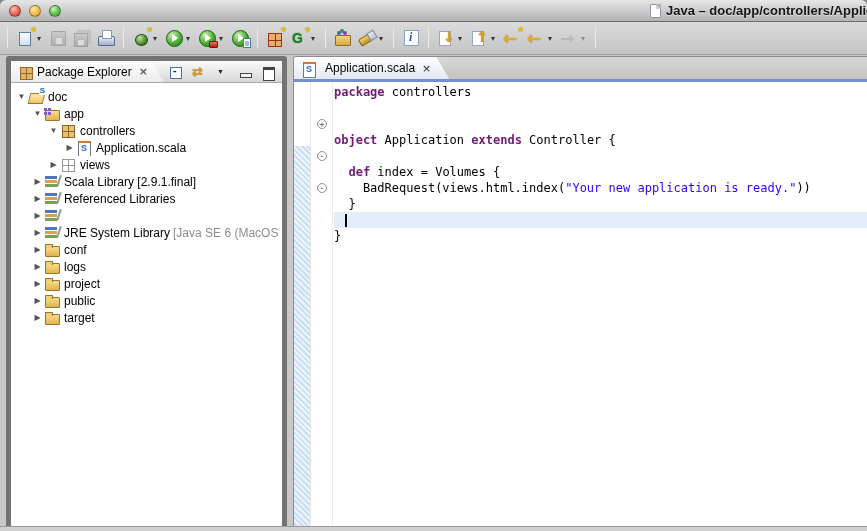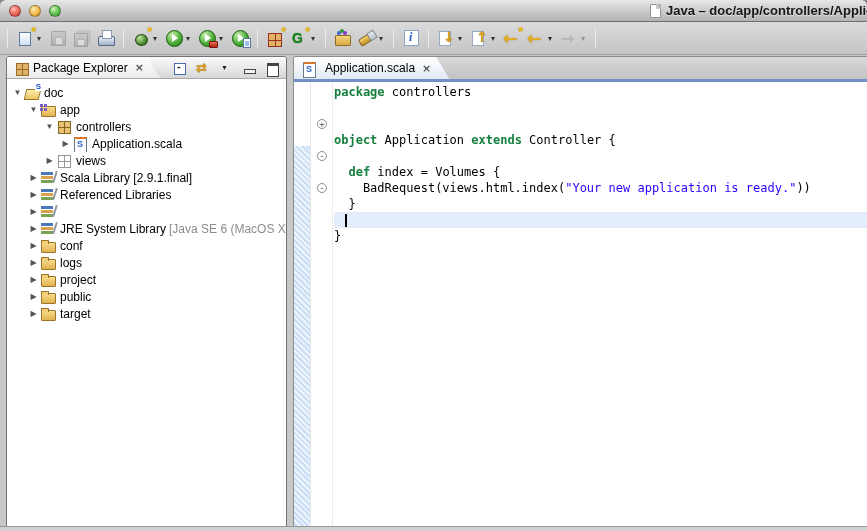--- a/index.html
+++ b/index.html
@@ -98,21 +98,21 @@
   .ic-edit-arrow::before, .ic-arrow-left::before { content:"\2190"; position:absolute; left:0; top:-1px;
     font:bold 17px "DejaVu Sans",sans-serif; color:#e3ab1e; text-shadow:0 0 1px #8a6400; }
   .ic-arrow-right::before { content:"\2192"; position:absolute; left:0; top:-1px;
     font:bold 17px "DejaVu Sans",sans-serif; color:#9a9a9a; }
 
   
   .main { position:absolute; left:0; top:55px; right:0; bottom:0; background:#c8c8c8; }
 
   
   .pkg-panel { position:absolute; left:6px; top:1px; width:281px; bottom:0;
-    background:#fff; border:1px solid #737373; border-radius:3px 3px 0 0; overflow:hidden; }
+    background:#fff; border:5px solid #737373; border-radius:3px 3px 0 0; overflow:hidden; }
   .pkg-header { height:22px; background:linear-gradient(#fbfbfb,#d7d7d7);
     border-bottom:1px solid #a9a9a9; display:flex; align-items:stretch; }
   .pkg-tab { display:flex; align-items:center; gap:5px; padding:0 16px 0 7px;
     background:linear-gradient(#ffffff,#ebebeb); font-size:12px; color:#000;
     clip-path:polygon(0 0, calc(100% - 13px) 0, 100% 100%, 0 100%); }
   .tab-close { font:bold 11px "DejaVu Sans",sans-serif; color:#555; padding-left:2px; }
   .pkg-tools { margin-left:auto; display:flex; align-items:center; gap:9px; padding-right:7px; }
   .hic { position:relative; width:14px; height:14px; display:inline-block; }
   .hic-collapse-all::before { content:""; position:absolute; left:1px; top:2px; width:10px; height:10px;
     border:1px solid #4a6fae; background:#fff; }
@@ -177,21 +177,21 @@
   .ruler { position:absolute; left:0; top:0; bottom:0; width:17px; background:#fff; border-right:1px solid #e6e6e6; }
   .range-ind { position:absolute; left:0; right:0; top:64px; bottom:0;
     background:repeating-linear-gradient(45deg,#cbdef5 0 2px,#eef4fb 2px 4px); }
   .foldcol { position:absolute; left:18px; top:0; bottom:0; width:21px; background:#fff; border-right:1px solid #ececec; }
   .foldmark { position:absolute; left:5px; width:10px; height:10px; border:1px solid #8f8f8f; border-radius:50%;
     background:#fff; font:9px/8px "DejaVu Sans Mono",monospace; color:#555; text-align:center; }
   .code { position:absolute; left:40px; top:2px; right:0; bottom:0;
     font:12px/16px "DejaVu Sans Mono",monospace; color:#000; }
   .cline { height:16px; white-space:pre; }
   .cline.current { background:#e3eefa; }
-  .tk-keyword { color:#15803d; font-weight:bold; }
+  .tk-keyword { color:#701a75; font-weight:bold; }
   .tk-string { color:#2a00ff; }
   .tk-plain { color:#000; }
   .foldbox { display:inline-block; position:relative; width:11px; height:12px; margin-left:3px;
     vertical-align:-2px; border:1px solid #90a0b0; background:#fff; }
   .foldbox::after { content:""; position:absolute; left:2px; bottom:2px; width:2px; height:2px;
     background:#888; box-shadow:4px 0 0 #888; }
   .cursor { display:inline-block; width:2px; height:13px; background:#000; margin-left:11px; vertical-align:middle; }
 
   .bottom-strip { position:absolute; left:0; right:0; bottom:0; height:5px;
     background:#d0d0d0; border-top:1px solid #9a9a9a; z-index:6; }

